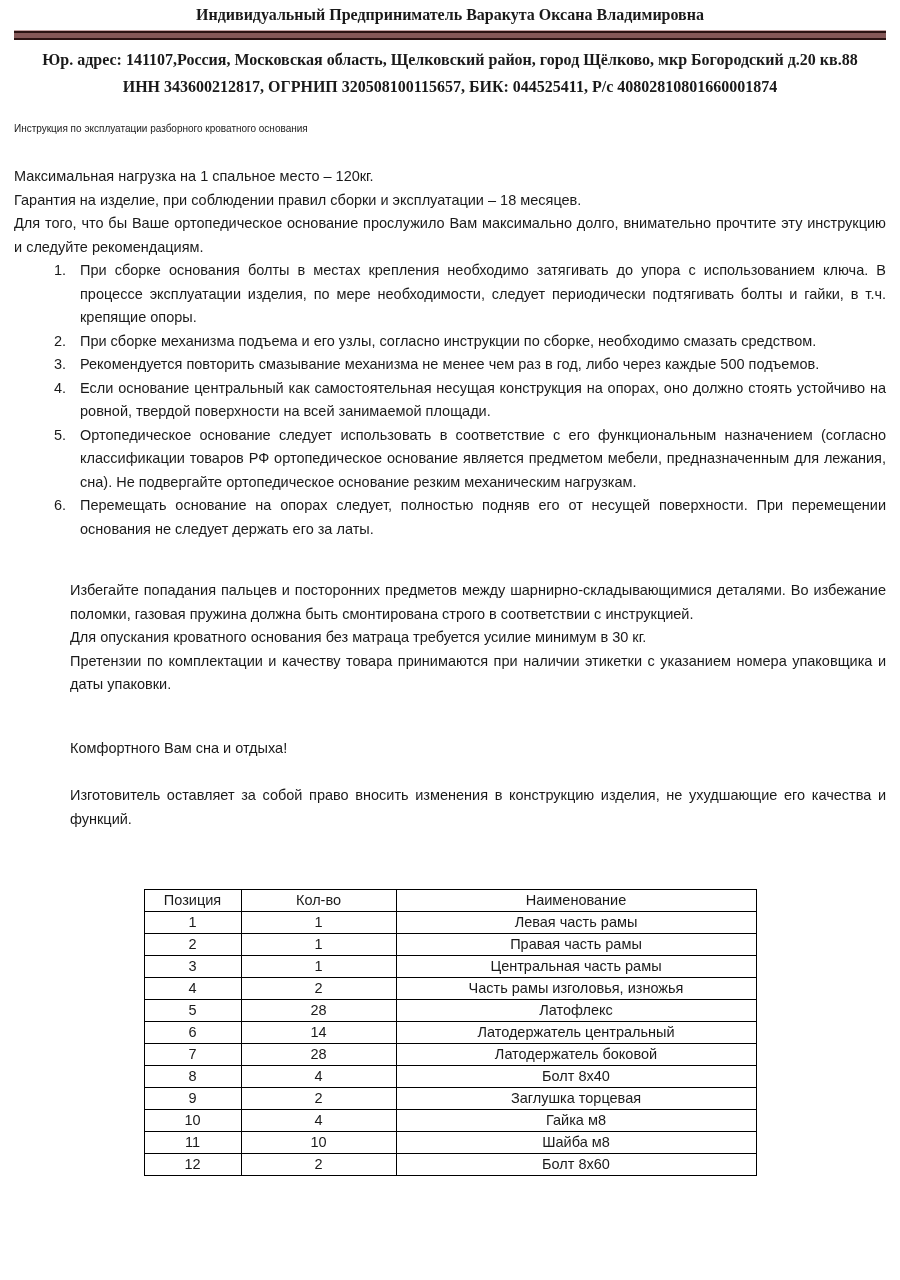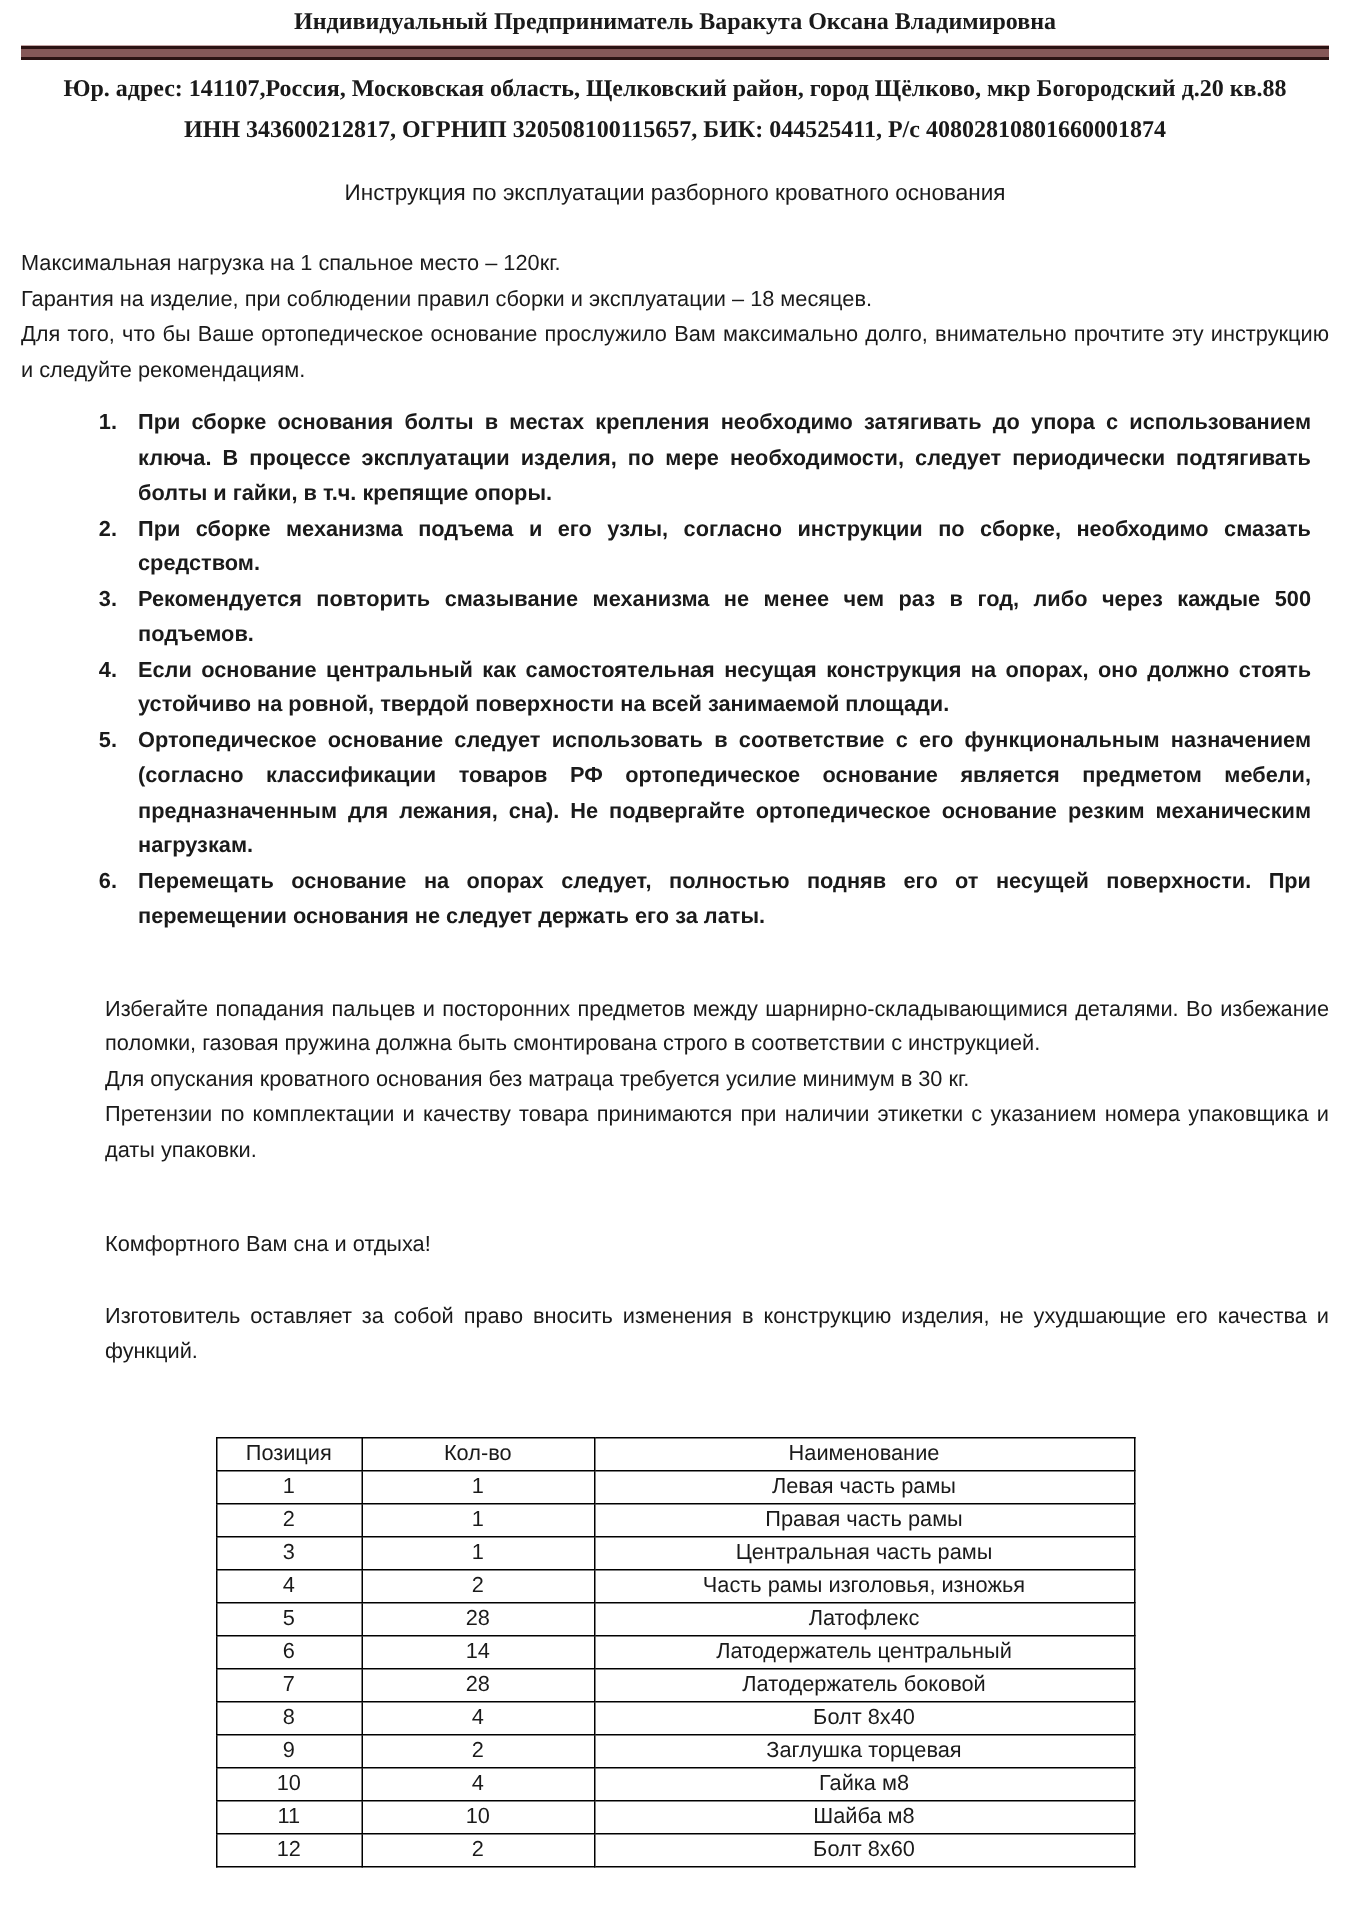--- a/index.html
+++ b/index.html
@@ -30,38 +30,37 @@
       var(--divider-light, #c4a4a4) 0px,  var(--divider-light, #c4a4a4) 1px,
       var(--divider-dark,  #2b1313) 1px,  var(--divider-dark,  #2b1313) 3px,
       var(--divider-mid,   #855858) 3px,  var(--divider-mid,   #855858) 8px,
       var(--divider-dark,  #2b1313) 8px,  var(--divider-dark,  #2b1313) 10px,
       #ffffff 10px);
   }
   .address    { margin-top: 9px; }
   .requisites { margin-top: 8px; }
   .doc-title {
     margin: 22px 0 0 0;
-    text-align: center;
     font-weight: normal;
-    font-size: 15px;
+    font-size: 10px;
     line-height: 21px;
   }
   .intro-block { margin-top: 26px; }
   .intro-block p { margin: 0; text-align: justify; }
-  ol.rules { margin: 12px; padding-left: 56px; font-weight: bold; }
+  ol.rules { margin: 0; padding-left: 56px; }
   ol.rules li { padding-left: 10px; text-align: justify; }
   .indent { margin-left: 56px; margin-top: 38px; }
   .indent p { margin: 0; text-align: justify; }
   .indent p.wish { margin-top: 40px; }
   .indent p.note { margin-top: 24px; }
   table.parts {
     border-collapse: collapse;
     table-layout: fixed;
     width: 612px;
-    margin: 44px auto 0 auto;
+    margin: 58px auto 0 auto;
     font-size: 14.5px;
   }
   table.parts th, table.parts td {
     border: 1px solid var(--table-border, #000000);
     font-weight: normal;
     text-align: center;
     vertical-align: middle;
     height: 21px;
     line-height: 21px;
     padding: 0 2px;

